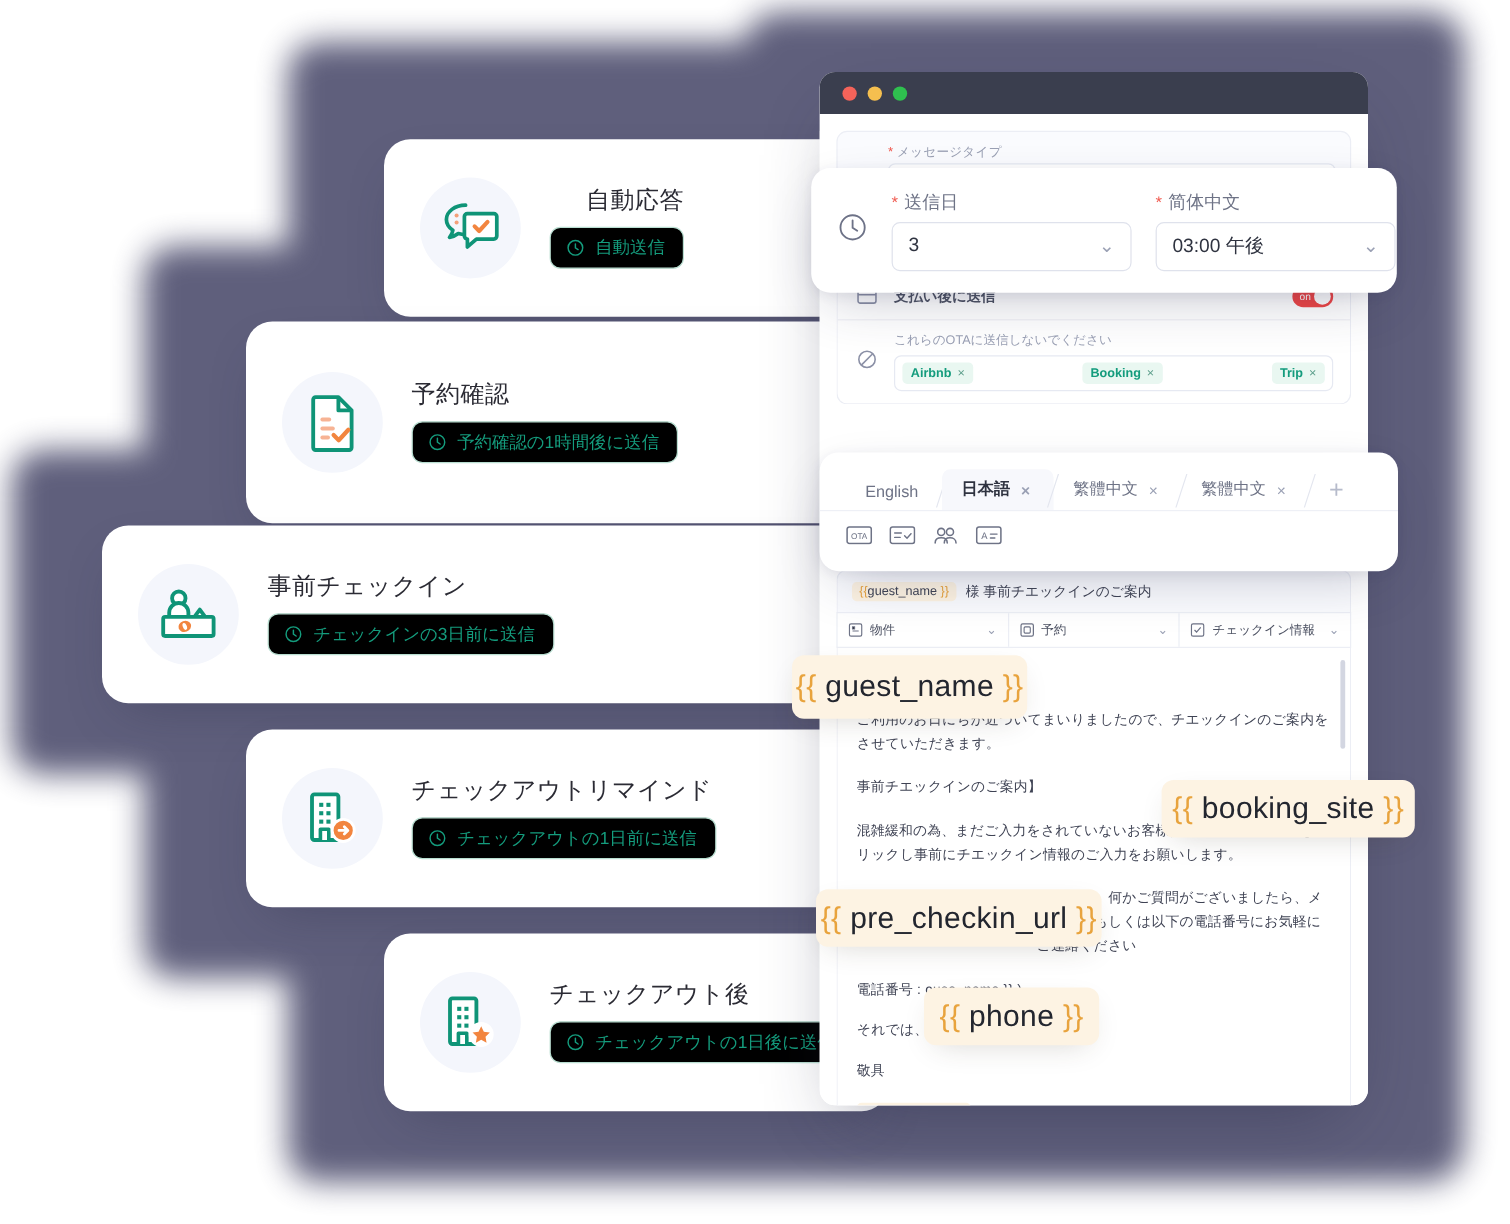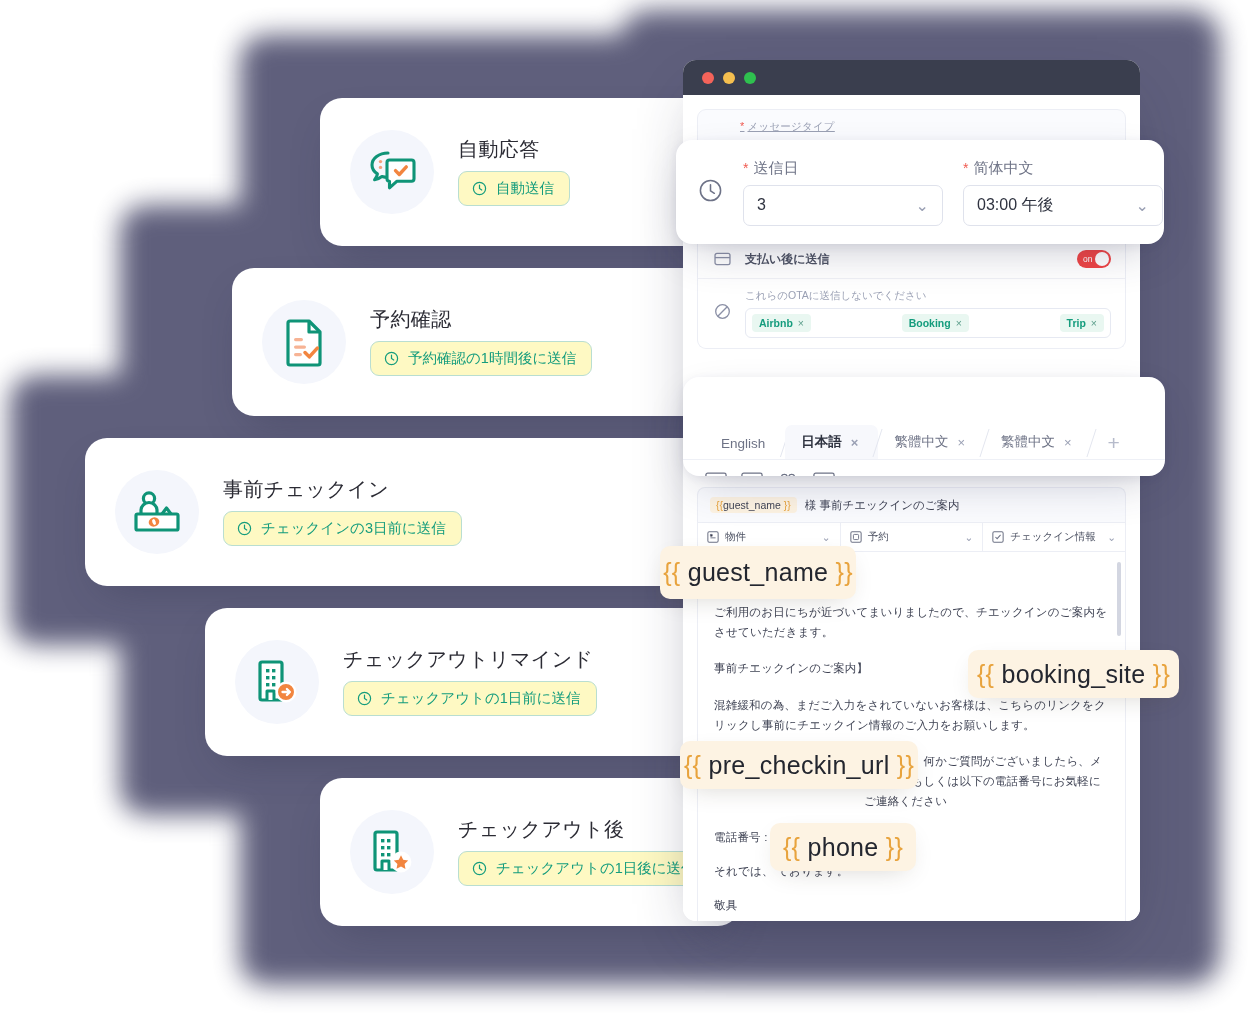--- a/index.html
+++ b/index.html
@@ -25,40 +25,40 @@
     width:84px;height:84px;min-width:84px;border-radius:50%;
     background:#f4f6fc;display:flex;align-items:center;justify-content:center;
     margin-left:30px;
   }
   .card-body{margin-left:24px;display:flex;flex-direction:column;gap:11px;}
   .card-title{font-size:20px;color:#2b2b34;letter-spacing:.4px;line-height:1.1;}
   .pill{
     display:inline-flex;align-items:center;gap:9px;
     border:1px solid #b9ded1;border-radius:9px;
     padding:7px 15px 7px 13px;color:#149c7d;font-size:14.5px;
-    align-self:flex-start;white-space:nowrap;background:#fef9c3;
+    align-self:flex-start;white-space:nowrap;background:#000000;
   }
   .pill svg{flex:none;}
 
   
   .browser{
     position:absolute;left:683px;top:60px;width:457px;height:861px;
     background:#ffffff;border-radius:13px 13px 13px 13px;overflow:hidden;
     box-shadow:0 26px 60px -22px rgba(35,38,66,.45);
   }
   .titlebar{height:35px;background:#3a3e4e;display:flex;align-items:center;padding-left:19px;gap:9px;}
   .dot{width:12px;height:12px;border-radius:50%;}
   .browser-body{position:relative;height:826px;background:#fff;}
 
   
   .msg-card{
     margin:14px 14px 0 14px;border:1px solid #eceef5;border-radius:9px;
     background:#fafbfe;padding:10px 12px 12px 12px;display:flex;gap:10px;
   }
-  .field-label{font-size:10.5px;color:#9aa0b4;margin-bottom:14px;letter-spacing:.2px;text-decoration:underline;}
+  .field-label{font-size:10.5px;color:#9aa0b4;margin-bottom:2px;letter-spacing:.2px;}
   .req{color:#f05a50;font-size:11px;margin-right:3px;}
   .input-line{height:24px;border:1px solid #e6e9f2;border-radius:6px;background:#fff;}
 
   
   .rows{margin:0 14px;border:1px solid #eceef5;border-top:none;border-radius:0 0 9px 9px;background:#fff;}
   .row{display:flex;align-items:center;gap:13px;padding:10px 14px;border-bottom:1px solid #f0f1f6;}
   .row:last-child{border-bottom:none;}
   .row-ico{width:20px;min-width:20px;display:flex;align-items:center;justify-content:center;color:#8b90a6;}
   .row-txt{font-size:12px;color:#4d5263;flex:1;font-weight:bold;}
   .toggle{width:34px;height:18px;border-radius:10px;background:#ef4444;position:relative;display:flex;align-items:center;}
@@ -102,21 +102,21 @@
   .sfield .lab{font-size:15px;color:#6e7386;display:flex;align-items:center;gap:5px;}
   .sfield .lab em{color:#f05a50;font-style:normal;font-size:14px;}
   .select{
     width:200px;height:41px;border:1px solid #dfe2ec;border-radius:7px;background:#fff;
     display:flex;align-items:center;padding:0 13px;font-size:16px;color:#2f3340;box-sizing:border-box;
   }
   .select .chev{margin-left:auto;color:#9aa0b4;}
 
   
   .langs{left:683px;top:377px;width:482px;height:99px;box-sizing:border-box;padding:14px 0 0 0;overflow:hidden;}
-  .tabrow{display:flex;align-items:flex-end;padding-left:22px;height:34px;margin-top:34px;}
+  .tabrow{display:flex;align-items:flex-end;padding-left:22px;height:34px;}
   .tab{
     position:relative;font-size:13.5px;color:#6e7386;padding:8px 20px 8px 16px;white-space:nowrap;
     display:flex;align-items:center;gap:9px;
   }
   .tab.active{background:#f7f8fc;color:#2f3340;font-weight:bold;border-radius:7px 7px 0 0;}
   .tab .x{color:#9aa0b4;font-size:13px;}
   .tab::after{
     content:"";position:absolute;right:0;top:4px;bottom:2px;width:1px;background:#e3e6ef;
     transform:skewX(-18deg);
   }
@@ -141,21 +141,21 @@
 
   <div class="backdrop">
     <div class="blob" style="left:240px;top:35px;width:500px;height:270px;"></div>
     <div class="blob" style="left:120px;top:205px;width:620px;height:270px;"></div>
     <div class="blob" style="left:10px;top:375px;width:730px;height:270px;"></div>
     <div class="blob" style="left:120px;top:545px;width:620px;height:270px;"></div>
     <div class="blob" style="left:240px;top:715px;width:500px;height:270px;"></div>
     <div class="blob" style="left:620px;top:10px;width:600px;height:975px;border-radius:30px;"></div>
   </div>
 
-  <div class="card" style="left:320px;top:98px;width:420px;height:148px;">
+  <div class="card" style="left:320px;top:116px;width:420px;height:148px;text-align:right;">
     <div class="card-icon">
       <svg width="54" height="50" viewBox="0 0 54 50" fill="none">
         <path d="M23 6c-9 0-16 5.3-16 11.9 0 3.6 2.1 6.8 5.4 9-.3 2-1.4 4.3-2.8 5.9 2.9-.4 5.6-1.9 7.3-3.2 1.9.6 4 .9 6.1.9" stroke="#0f9477" stroke-width="3.1" stroke-linecap="round" stroke-linejoin="round"></path>
         <circle cx="15.5" cy="14.6" r="1.7" fill="#f4a07a"></circle>
         <circle cx="15.5" cy="20.4" r="1.7" fill="#f4a07a"></circle>
         <path d="M24.5 13h22a2.5 2.5 0 012.5 2.5v16.2a2.5 2.5 0 01-2.5 2.5H32l-7.5 6.6v-6.6h0a2.5 2.5 0 01-2.5-2.5V15.5A2.5 2.5 0 0124.5 13z" stroke="#0f9477" stroke-width="3.1" stroke-linejoin="round" fill="#fff"></path>
         <path d="M30.5 23.6l3.8 3.9 7-7.6" stroke="#f2853f" stroke-width="3.4" stroke-linecap="round" stroke-linejoin="round"></path>
       </svg>
     </div>
     <div class="card-body">
@@ -163,21 +163,21 @@
       <div class="pill">
         <svg width="15" height="15" viewBox="0 0 16 16">
             <circle cx="8" cy="8" r="6.5" stroke="#149c7d" stroke-width="1.3" fill="none"></circle>
             <path d="M8 4.5V8l2.4 1.6" stroke="#149c7d" stroke-width="1.3" stroke-linecap="round" fill="none"></path>
           </svg>
         <span>自動送信</span>
       </div>
     </div>
   </div>
 
-  <div class="card" style="left:205px;top:268px;width:535px;height:148px;margin-left:27px;">
+  <div class="card" style="left:205px;top:268px;width:535px;height:168px;">
     <div class="card-icon">
       <svg width="50" height="54" viewBox="0 0 50 54" fill="none">
         <path d="M11 6h19l11 11v31a2 2 0 01-2 2H11a2 2 0 01-2-2V8a2 2 0 012-2z" stroke="#0f9477" stroke-width="3.2" stroke-linejoin="round" fill="#fff"></path>
         <path d="M30 6v11h11" stroke="#0f9477" stroke-width="3.2" stroke-linejoin="round"></path>
         <rect x="15" y="23" width="9" height="3.2" rx="1.6" fill="#f7b394"></rect>
         <rect x="15" y="30.5" width="12" height="3.2" rx="1.6" fill="#f7b394"></rect>
         <rect x="15" y="38" width="8" height="3.2" rx="1.6" fill="#f7b394"></rect>
         <path d="M26 37.5l4.3 4.4 8-8.8" stroke="#f2853f" stroke-width="3.5" stroke-linecap="round" stroke-linejoin="round"></path>
       </svg>
     </div>

